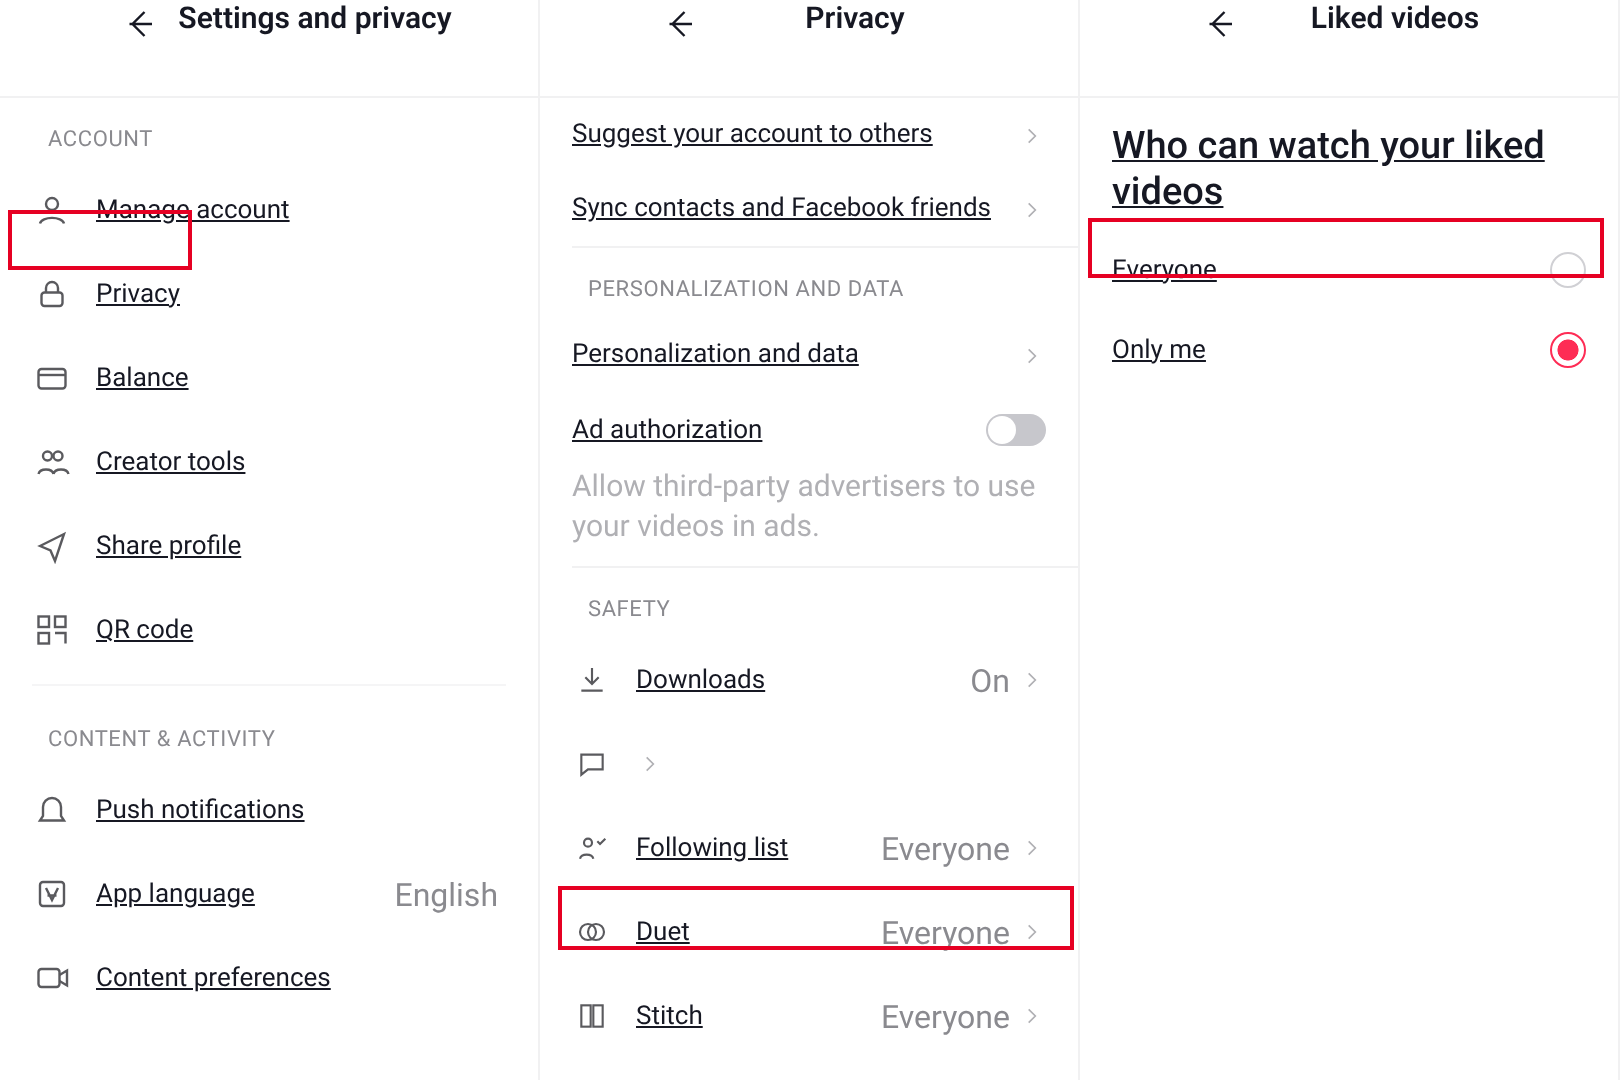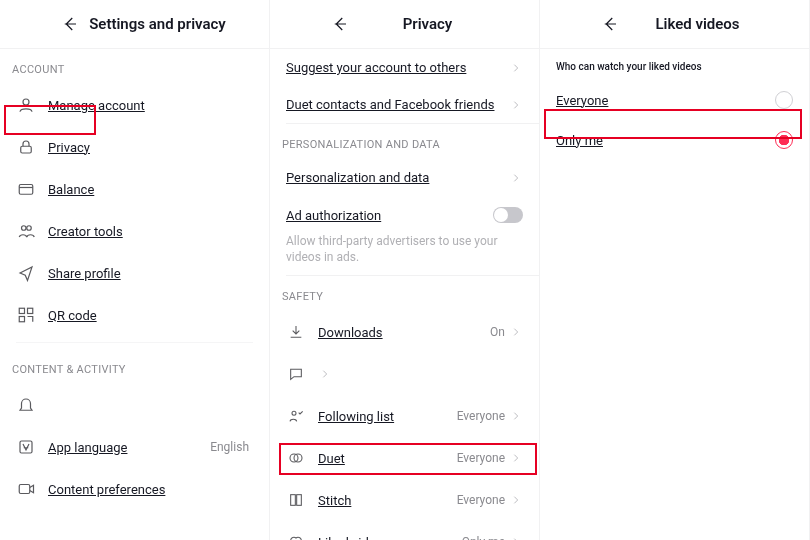--- a/index.html
+++ b/index.html
@@ -1,37 +1,37 @@
 <!DOCTYPE html>
 <html><head>
 <meta charset="utf-8">
 <style>
 * { box-sizing: border-box; margin: 0; padding: 0; }
 body { font-family: -apple-system, BlinkMacSystemFont, "Segoe UI", Roboto, sans-serif; background: #fff; color: #161823; width: 810px; height: 540px; display: flex; }
 .panel { flex: 1; border-right: 1px solid #f1f1f2; position: relative; overflow: hidden; }
 .panel:last-child { border-right: none; }
-.header { display: flex; align-items: center; height: 48px; padding: 0 12px; position: relative; margin-left: 46px; }
+.header { display: flex; align-items: flex-start; height: 48px; padding: 0 12px; position: relative; margin-left: 46px; }
 .back { width: 24px; height: 24px; display: flex; align-items: center; justify-content: center; cursor: pointer; }
 .title { position: absolute; left: 0; right: 0; text-align: center; font-weight: 600; font-size: 15px; pointer-events: none; }
 .divider { height: 1px; background: #f1f1f2; margin: 0; }
-.section-header { font-size: 11px; color: #8a8a8f; letter-spacing: 0.3px; padding: 14px 12px 8px; }
+.section-header { font-size: 11px; color: #8a8a8f; letter-spacing: 0.3px; padding: 14px 24px 8px; }
 .row { display: flex; align-items: center; padding: 11px 16px; cursor: pointer; font-size: 13px; color: #161823; }
 .row .icon { width: 20px; height: 20px; margin-right: 12px; display: flex; align-items: center; justify-content: center; flex-shrink: 0; }
 .row .label { flex: 1; text-decoration: underline; }
-.row .trailing { font-size: 12px; color: #8a8a8f; margin-right: 4px; }
+.row .trailing { font-size: 16px; color: #8a8a8f; margin-right: 4px; }
 .row .chevron { width: 14px; display: flex; align-items: center; justify-content: center; }
-.subtext { font-size: 12px; color: #b0b0b4; padding: 0 16px 10px 16px; line-height: 1.3; }
+.subtext { font-size: 15px; color: #b0b0b4; padding: 0 16px 10px 16px; line-height: 1.3; }
 .toggle { width: 30px; height: 16px; background: #c7c7cc; border-radius: 10px; position: relative; }
 .toggle::after { content: ""; position: absolute; left: 1px; top: 1px; width: 14px; height: 14px; background: #fff; border-radius: 50%; }
 .radio { width: 18px; height: 18px; border: 1.5px solid #d0d0d4; border-radius: 50%; }
 .radio.selected { border-color: #fe2c55; background: radial-gradient(circle, #fe2c55 0 45%, #fff 48% 100%); }
 .highlight-privacy { position: absolute; border: 2.5px solid #e60023; left: 4px; top: 105px; width: 92px; height: 30px; pointer-events: none; }
 .highlight-liked { position: absolute; border: 2.5px solid #e60023; left: 279px; top: 443px; width: 258px; height: 32px; pointer-events: none; }
 .highlight-onlyme { position: absolute; border: 2.5px solid #e60023; left: 544px; top: 109px; width: 258px; height: 30px; pointer-events: none; }
-.question { font-size: 10px; font-weight: 500; padding: 12px 16px 8px; }
+.question { font-size: 19px; font-weight: 500; padding: 12px 16px 8px; text-decoration: underline; }
 svg { stroke: #161823; stroke-width: 1.6; fill: none; }
 .icon svg { stroke: #5a5a5e; }
 .chevron svg { stroke: #b0b0b4; stroke-width: 2; }
 .light-divider { height: 1px; background: #f5f5f6; margin: 6px 16px; }
 .thin-divider { height: 1px; background: #f1f1f2; margin-left: 16px; }
 </style>
 </head>
 <body>
 
 <div class="panel">
@@ -105,20 +105,21 @@
 
   <div class="light-divider"></div>
   <div class="section-header">CONTENT &amp; ACTIVITY</div>
 
   <div class="row">
     <span class="icon">
         <svg width="18" height="18" viewBox="0 0 24 24">
           <path d="M6 16V10a6 6 0 1112 0v6l2 3H4z"></path>
         </svg>
       </span>
+    <span class="label">Push notifications</span>
   </div>
   <div class="row">
     <span class="icon">
         <svg width="18" height="18" viewBox="0 0 24 24">
           <rect x="4" y="4" width="16" height="16" rx="2"></rect>
           <path d="M8 8l4 8 4-8M9 13h6"></path>
         </svg>
       </span>
     <span class="label">App language</span>
     <span class="trailing">English</span>
@@ -148,21 +149,21 @@
 
   <div class="row">
     <span class="label">Suggest your account to others</span>
     <span class="chevron">
         <svg width="10" height="10" viewBox="0 0 24 24">
           <path d="M8 4l8 8-8 8"></path>
         </svg>
       </span>
   </div>
   <div class="row">
-    <span class="label">Duet contacts and Facebook friends</span>
+    <span class="label">Sync contacts and Facebook friends</span>
     <span class="chevron">
         <svg width="10" height="10" viewBox="0 0 24 24">
           <path d="M8 4l8 8-8 8"></path>
         </svg>
       </span>
   </div>
 
   <div class="thin-divider"></div>
   <div class="section-header">PERSONALIZATION AND DATA</div>
   <div class="row">

